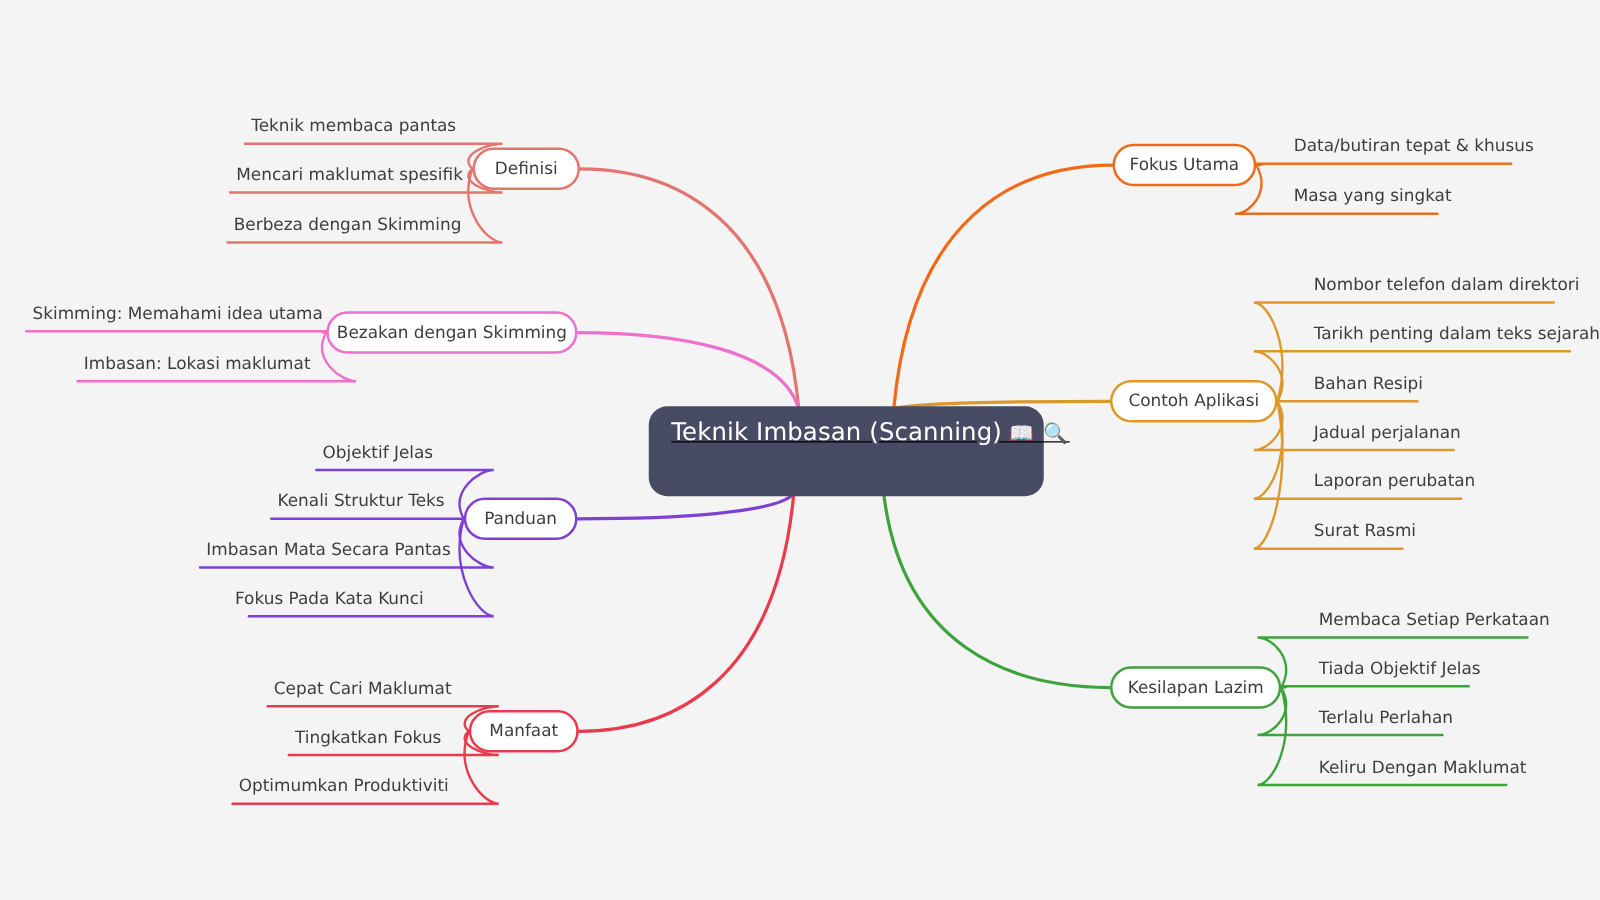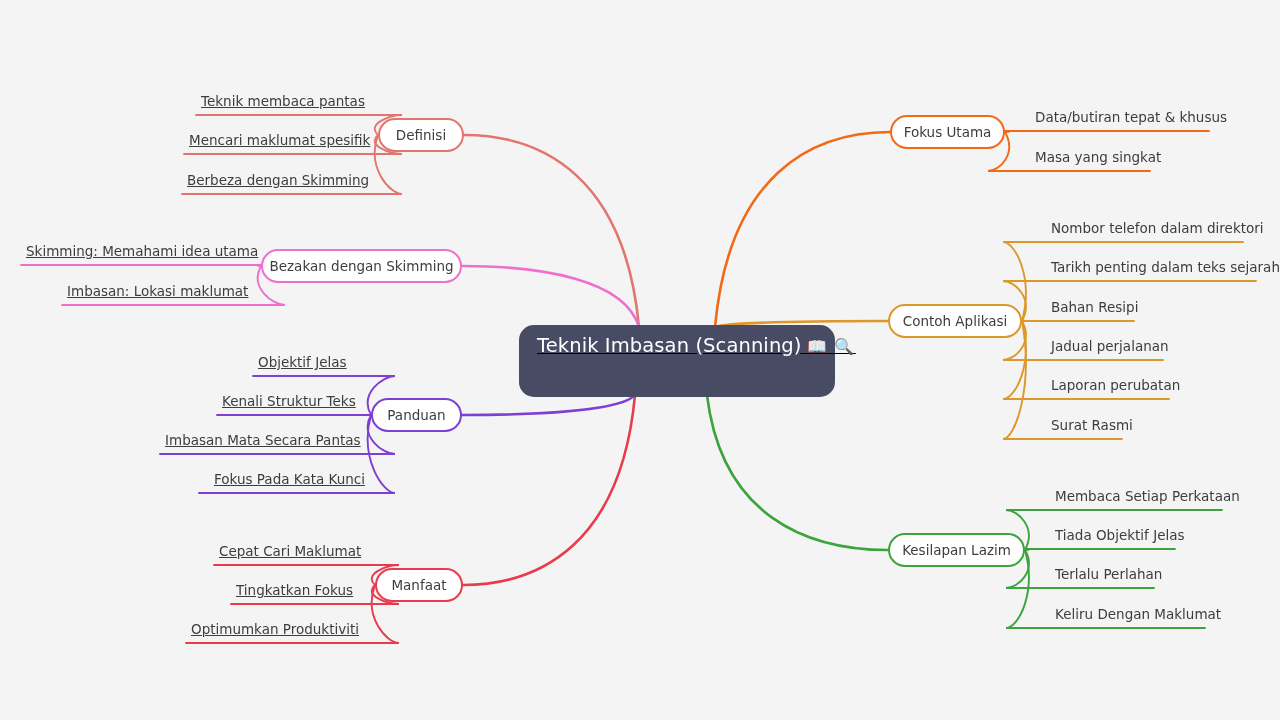--- a/index.html
+++ b/index.html
@@ -86,21 +86,21 @@
 
   
   .leaf {
     position: absolute;
     font-size: 13.5px;
     color: #3d3d3d;
     white-space: nowrap;
     line-height: 16px;
   }
   .leaf.right { text-align: left; }
-  .leaf.left  { text-align: right; text-decoration: underline; }
+  .leaf.left  { text-align: right; }
 </style>
 </head>
 <body>
 
 <div id="stage">
 
   <svg id="links" width="1280" height="720" viewBox="0 0 1280 720">
       <path d="M 639 327 C 625 177.24, 542.75 135, 464 135" stroke="#e2756f" stroke-width="2.6" fill="none" stroke-linecap="round"></path>
       <path d="M 196 115 L 402 115 C 390 115, 366 124, 378 135" stroke="#e2756f" stroke-width="1.9" fill="none" stroke-linecap="round"></path>
       <path d="M 184 154 L 402 154 C 390 154, 366 145.45, 378 135" stroke="#e2756f" stroke-width="1.9" fill="none" stroke-linecap="round"></path>
@@ -151,21 +151,21 @@
       <span class="branch-label">Bezakan dengan Skimming</span>
     </div>
     <div class="leaf left" style="left: 26px; top: 243px;">Skimming: Memahami idea utama</div>
     <div class="leaf left" style="left: 67px; top: 283px;">Imbasan: Lokasi maklumat</div>
     <div class="branch-node" style="left: 371px; top: 398px; width: 91px; border-color: rgb(125, 63, 212);">
       <span class="branch-label">Panduan</span>
     </div>
     <div class="leaf left" style="left: 258px; top: 354px;">Objektif Jelas</div>
     <div class="leaf left" style="left: 222px; top: 393px;">Kenali Struktur Teks</div>
     <div class="leaf left" style="left: 165px; top: 432px;">Imbasan Mata Secara Pantas</div>
-    <div class="leaf left" style="left: 214px; top: 471px;">Fokus Pada Kata Kunci</div>
+    <div class="leaf left" style="left: 188px; top: 471px;">Fokus Pada Kata Kunci</div>
     <div class="branch-node" style="left: 375px; top: 568px; width: 88px; border-color: rgb(232, 59, 78);">
       <span class="branch-label">Manfaat</span>
     </div>
     <div class="leaf left" style="left: 219px; top: 543px;">Cepat Cari Maklumat</div>
     <div class="leaf left" style="left: 236px; top: 582px;">Tingkatkan Fokus</div>
     <div class="leaf left" style="left: 191px; top: 621px;">Optimumkan Produktiviti</div>
     <div class="branch-node" style="left: 890px; top: 115px; width: 115px; border-color: rgb(242, 106, 22);">
       <span class="branch-label">Fokus Utama</span>
     </div>
     <div class="leaf right" style="left: 1035px; top: 109px;">Data/butiran tepat &amp; khusus</div>

